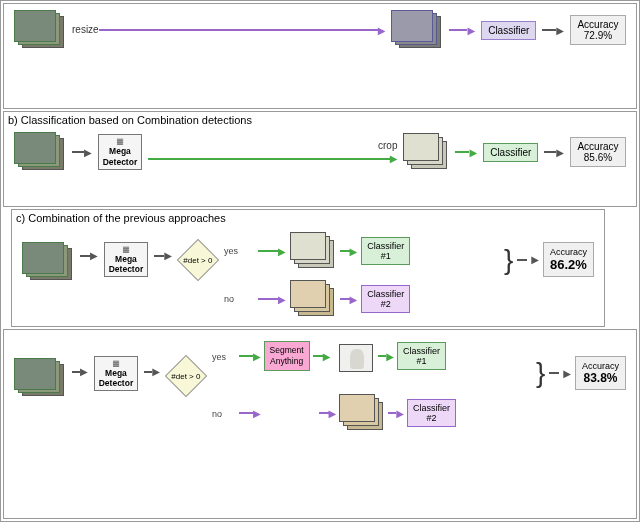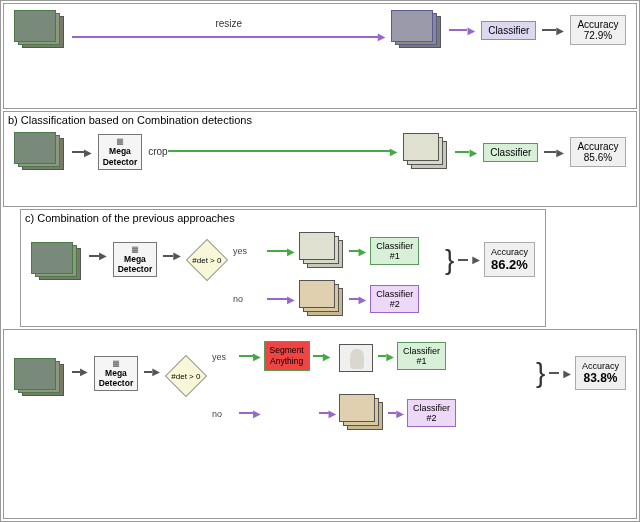--- a/index.html
+++ b/index.html
@@ -108,21 +108,21 @@
     #section-d {
       top: 328px; left: 2px;
       width: 634px; height: 190px;
     }
 
     .segment-box {
       border: 1px solid #5a9a5a;
       padding: 3px 5px;
       font-size: 9px;
       text-align: center;
-      background: #ef4444;
+      background: #f9a8d4;
       display: inline-flex;
       align-items: center;
       justify-content: center;
       min-width: 46px;
       min-height: 26px;
     }
 
     .classifier-green {
       border: 1px solid #5a9a5a;
       background: #d8f0d8;
@@ -207,21 +207,21 @@
 
   <div id="section-a" class="section">
     <div class="content-area">
 
       <div class="img-stack">
         <div class="img-layer" style="background:#7a7a6a"></div>
         <div class="img-layer" style="background:#8a9a7a; border-color:#4a7a4a"></div>
         <div class="img-layer" style="background:#7a8a7a; border-color:#4a7a4a"></div>
       </div>
 
-      <div style="display:flex; flex-direction:column; align-items:center; flex:1; position:relative;">
+      <div style="display:flex; flex-direction:row; align-items:center; flex:1; position:relative;">
         <span style="font-size:10px; color:#333; margin-bottom:2px;">resize</span>
         <div style="display:flex; align-items:center; width:100%;">
           <div style="flex:1; height:2px; background:#9966cc;"></div>
           <span style="color:#9966cc; font-size:10px;">▶</span>
         </div>
       </div>
 
       <div class="img-stack">
         <div class="img-layer" style="background:#7a7a7a"></div>
         <div class="img-layer" style="background:#8a8a8a; border-color:#5a5a8a"></div>
@@ -264,21 +264,21 @@
       <div style="display:flex; align-items:center;">
         <div style="width:12px; height:2px; background:#555;"></div>
         <span style="color:#555; font-size:10px;">▶</span>
       </div>
 
       <div class="mega-box">
         <div style="font-size:8px; color:#555;">▦</div>
         <div style="font-size:8.5px; font-weight:bold; line-height:1.2;">Mega<br>Detector</div>
       </div>
 
-      <div style="display:flex; align-items:flex-start; flex:1;">
+      <div style="display:flex; flex-direction:column; align-items:flex-end; flex:1;">
         <span style="font-size:10px; color:#333; margin-bottom:2px;">crop</span>
         <div style="display:flex; align-items:center; width:100%;">
           <div style="flex:1; height:2px; background:#44aa44;"></div>
           <span style="color:#44aa44; font-size:10px;">▶</span>
         </div>
       </div>
 
       <div class="img-animal-stack">
         <div class="anim-layer anim-layer-1"></div>
         <div class="anim-layer anim-layer-2"></div>
@@ -301,21 +301,21 @@
 
       <div class="accuracy-box">
         <div style="text-align:center; font-size:10px;">
           <div>Accuracy</div>
           <div>85.6%</div>
         </div>
       </div>
     </div>
   </div>
 
-  <div id="section-c" class="section" style="top:208px; left:19px; width:526px; height:118px;">
+  <div id="section-c" class="section" style="top:208px; left:10px; width:594px; height:118px;">
     <div class="subsection-label">c) Combination of the previous approaches</div>
     <div class="content-area" style="align-items:flex-start; padding-top:8px;">
 
       <div class="img-stack" style="margin-top:10px;">
         <div class="img-layer" style="background:#7a7a6a"></div>
         <div class="img-layer" style="background:#8a9a7a; border-color:#4a7a4a"></div>
         <div class="img-layer" style="background:#7a8a7a; border-color:#4a7a4a"></div>
       </div>
 
       <div style="display:flex; align-items:center; margin-top:18px;">

